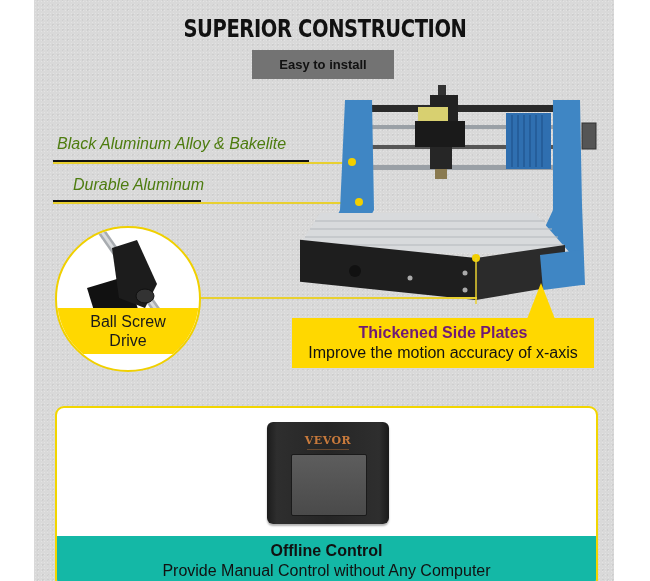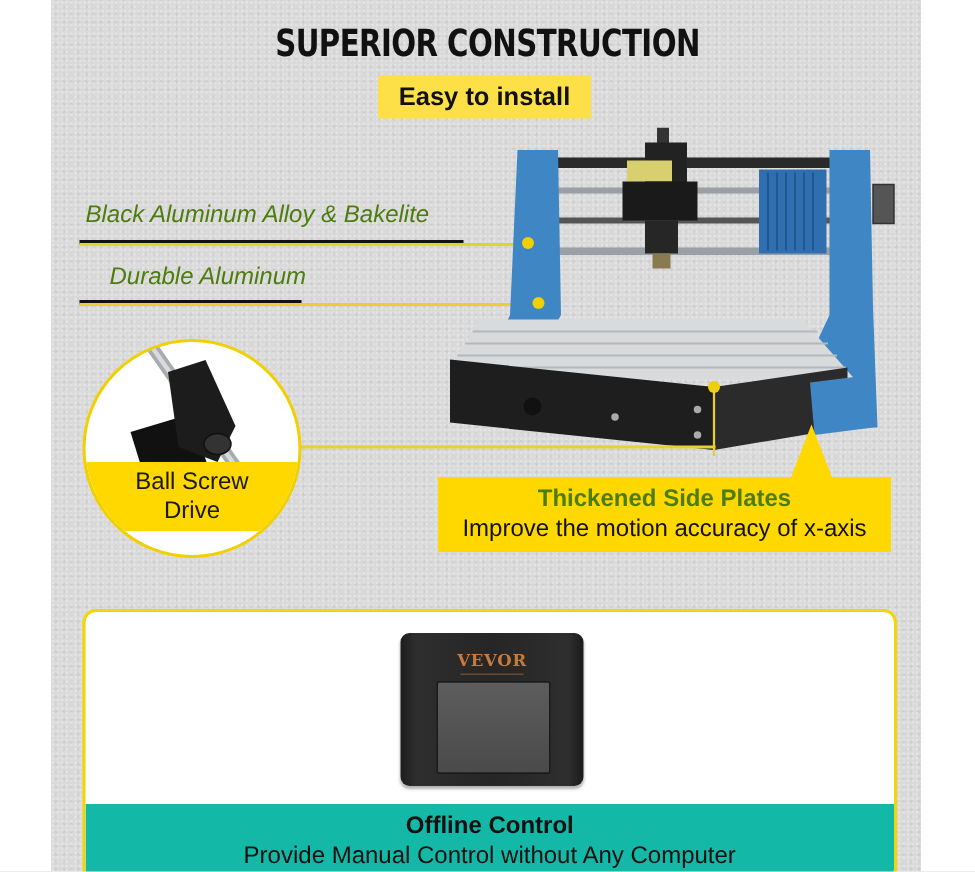--- a/index.html
+++ b/index.html
@@ -16,21 +16,21 @@
     background-size: 3px 3px, 5px 5px;
     background-position: 0 0, 1px 2px;
   }
   .title {
     position: absolute; left: 0; width: 650px; top: 14px; text-align: center;
     font-family: "DejaVu Sans", sans-serif; font-weight: bold; font-size: 25px;
     letter-spacing: -0.5px; color: #111; transform: scaleX(0.78); transform-origin: 325px 0;
   }
   .badge {
     position: absolute; left: 252px; top: 50px; width: 142px; height: 29px;
-    background: #fde047; color: #111; font-weight: bold; font-size: 17px;
+    background: #737373; color: #111; font-weight: bold; font-size: 13px;
     display: flex; align-items: center; justify-content: center;
   }
   .label {
     position: absolute; font-size: 16px; color: #4d7c0f; white-space: nowrap; font-style: italic;
   }
   .black-line { position: absolute; height: 3px; background: #111; }
   .yellow-line { position: absolute; height: 2px; background: #e8d030; }
 
   
   .machine { position: absolute; left: 300px; top: 85px; width: 320px; height: 220px; }
@@ -43,21 +43,21 @@
   .circle-band {
     position: absolute; left: 0; right: 0; bottom: 16px; height: 46px; background: #ffd800;
     display: flex; flex-direction: column; align-items: center; justify-content: center;
     font-size: 16px; color: #1a1a1a; line-height: 19px;
   }
 
   .plates-callout {
     position: absolute; left: 292px; top: 318px; width: 302px; height: 50px; background: #ffd800;
     display: flex; flex-direction: column; align-items: center; justify-content: center;
   }
-  .plates-title { font-weight: bold; font-size: 16px; color: #4d7c0f; line-height: 20px; }
+  .plates-title { font-weight: bold; font-size: 16px; color: #701a75; line-height: 20px; }
   .plates-sub { font-size: 16px; color: #111; line-height: 20px; }
   .pointer {
     position: absolute; left: 527px; top: 283px; width: 0; height: 0;
     border-left: 14px solid transparent; border-right: 14px solid transparent;
     border-bottom: 36px solid #ffd800;
   }
 
   .offline-card {
     position: absolute; left: 55px; top: 384px; width: 539px; height: 178px; border-radius: 9px;
     border: 2px solid #f2d600; background: #ffffff; overflow: hidden; margin-top: 22px;

